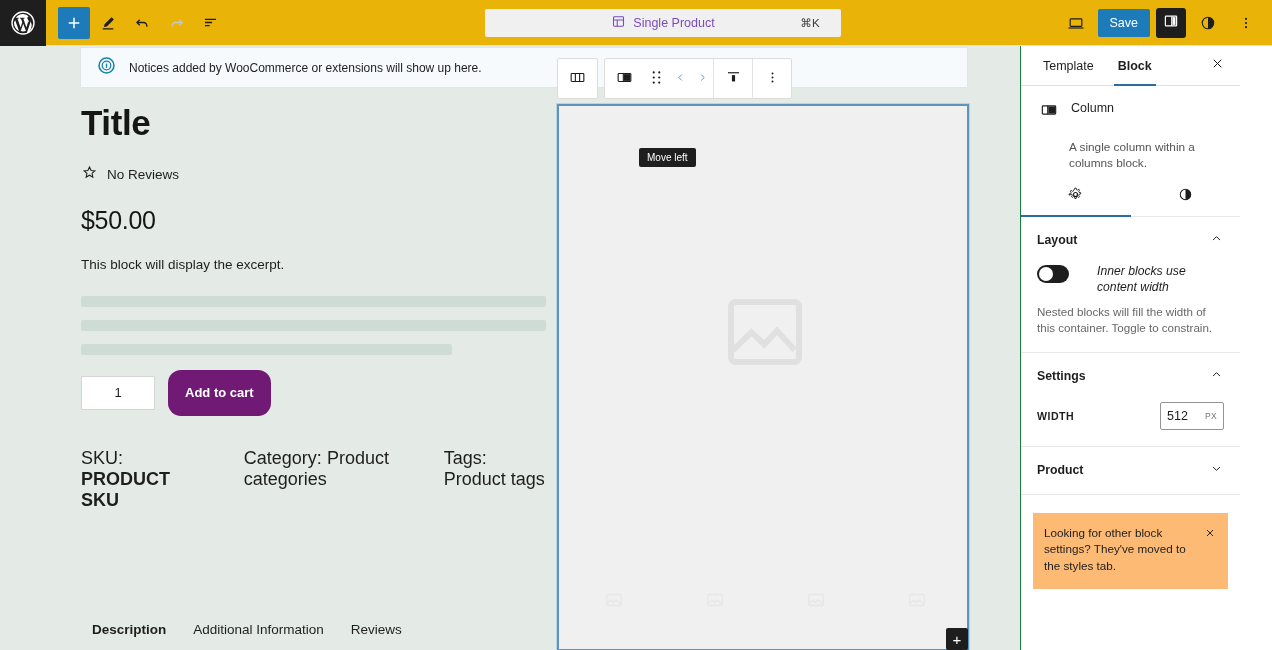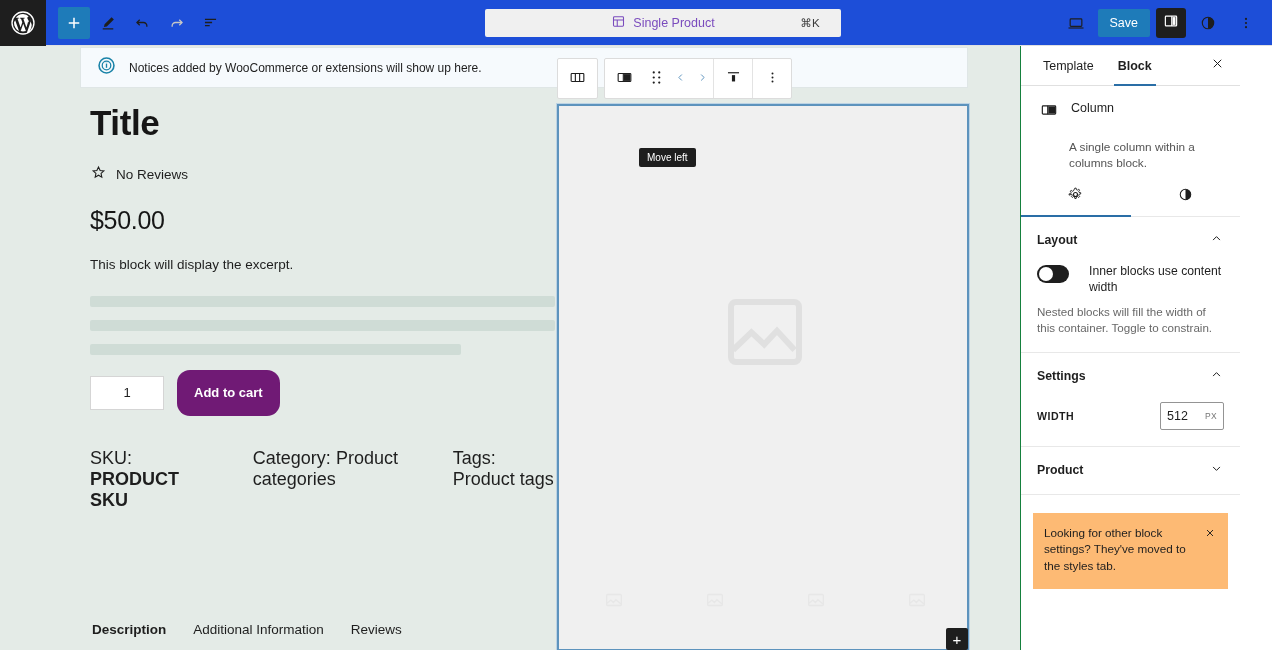--- a/index.html
+++ b/index.html
@@ -5,21 +5,21 @@
   * { box-sizing: border-box; margin: 0; padding: 0; }
   html, body {
     width: 1272px; height: 650px;
     overflow: hidden;
     font-family: "Liberation Sans", sans-serif;
     background: #fff;
   }
   
   #topbar {
     position: absolute; left: 0; top: 0; width: 1272px; height: 46px;
-    background: #1d4ed8; display: flex; align-items: center;
+    background: #eab308; display: flex; align-items: center;
     border-bottom: 1px solid #e0e0e0;
   }
   #wp-logo {
     width: 46px; height: 46px; background: #1e1e1e;
     display: flex; align-items: center; justify-content: center;
     flex: none; cursor: pointer;
   }
   #wp-logo svg { width: 28px; height: 28px; }
   .tb-tools { display: flex; align-items: center; gap: 2px; margin-left: 12px; }
   .tb-btn {
@@ -61,21 +61,21 @@
     background: #e4ebe7; overflow: hidden;
   }
   #notice {
     position: absolute; left: 80px; top: 1px; width: 888px; height: 41px;
     background: #f6fafd; border: 1px solid #dfe6e6;
     display: flex; align-items: center; padding-left: 16px; gap: 13px;
   }
   #notice .n-text { font-size: 12px; color: #1e1e1e; }
 
   
-  #left-col { position: absolute; left: 90px; top: 58px; width: 465px; }
+  #left-col { position: absolute; left: 81px; top: 58px; width: 465px; }
   #prod-title { font-size: 35px; font-weight: bold; color: #161616; letter-spacing: -.4px; line-height: 1.1; }
   #reviews-row { display: flex; align-items: center; gap: 9px; margin-top: 21px; }
   #reviews-row .rv-label { font-size: 13.5px; color: #1e1e1e; }
   #price { font-size: 25px; color: #161616; margin-top: 21px; font-weight: normal; letter-spacing: -.3px;}
   #excerpt { font-size: 13.5px; color: #1e1e1e; margin-top: 22px; }
   .skel { background: #cfdcd6; height: 11px; border-radius: 2px; }
   #skel1 { margin-top: 24px; width: 465px; }
   #skel2 { margin-top: 13px; width: 465px; }
   #skel3 { margin-top: 13px; width: 371px; }
   #cart-row { display: flex; align-items: center; gap: 13px; margin-top: 15px; }
@@ -182,21 +182,21 @@
     height: 2px; background: #2a6ea6;
   }
   .sb-section {
     border-bottom: 1px solid #e8e8e8; padding: 14px 16px 16px 16px;
   }
   .sb-sec-head {
     display: flex; align-items: center; cursor: pointer;
   }
   .sb-sec-head .sh-title { font-size: 12.3px; font-weight: bold; color: #1e1e1e; }
   .sb-sec-head .sh-chev { margin-left: auto; color: #1e1e1e; }
-  #toggle-row { display: flex; align-items: flex-start; gap: 20px; margin-top: 14px; }
+  #toggle-row { display: flex; align-items: flex-start; gap: 28px; margin-top: 14px; font-style: italic; }
   .toggle {
     width: 32px; height: 18px; border-radius: 9px; background: #1e1e1e;
     position: relative; flex: none; cursor: pointer; margin-top: 1px;
   }
   .toggle .knob {
     position: absolute; left: 2px; top: 2px; width: 14px; height: 14px;
     border-radius: 50%; background: #fff;
   }
   #toggle-label { font-size: 12.2px; color: #1e1e1e; line-height: 1.3; }
   #toggle-help { font-size: 11.6px; color: #686868; line-height: 1.38; margin-top: 8px; }

